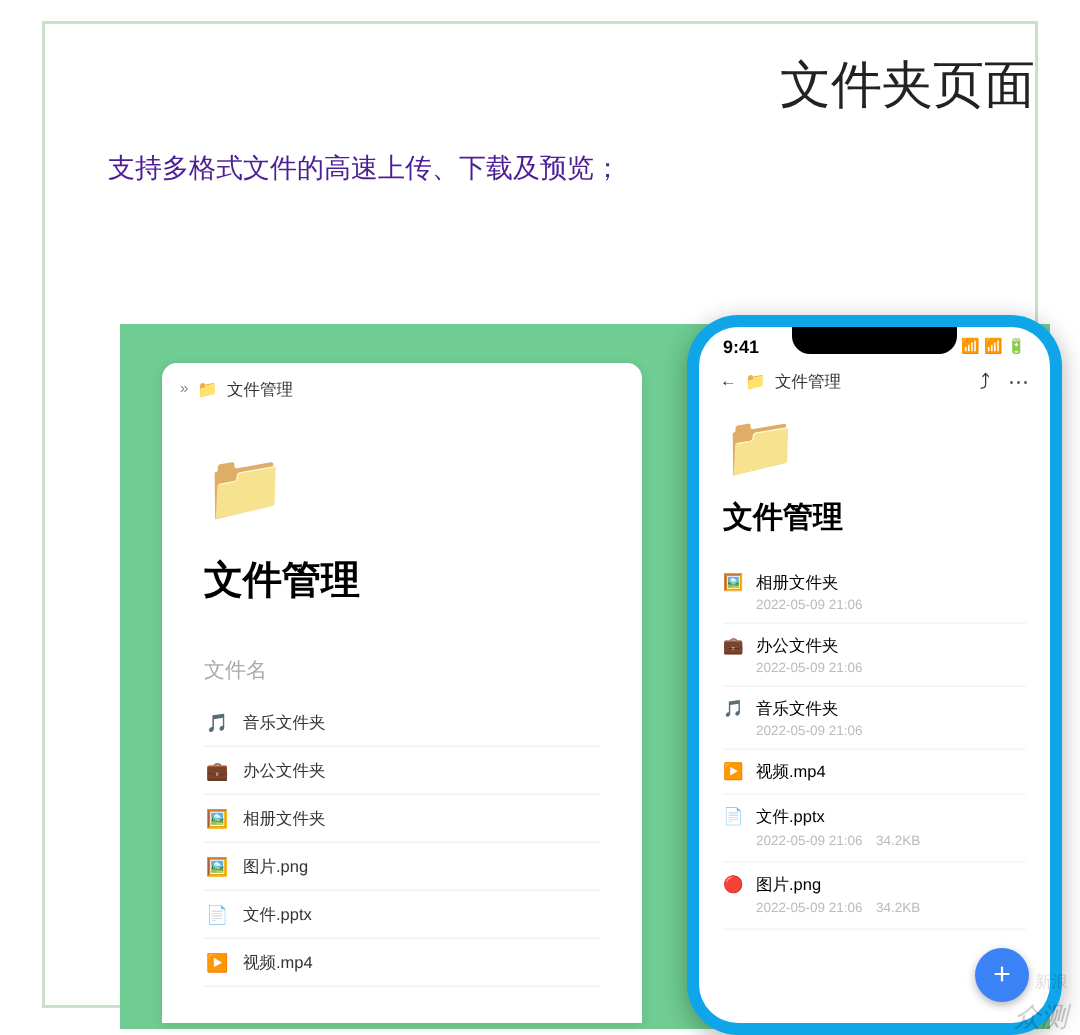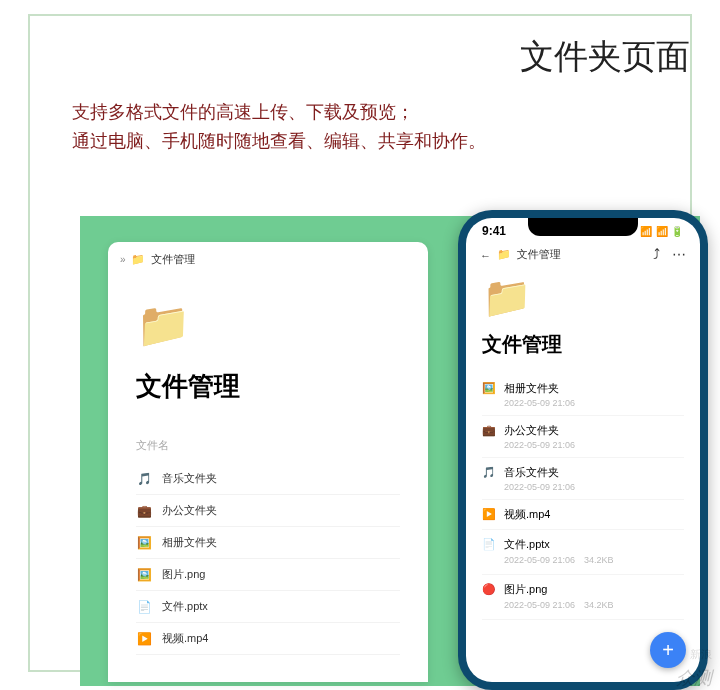--- a/index.html
+++ b/index.html
@@ -1,33 +1,33 @@
 <!DOCTYPE html>
 <html><head>
 <meta charset="utf-8">
 <style>
 *{margin:0;padding:0;box-sizing:border-box}
 body{width:720px;height:690px;background:#fff;position:relative;font-family:-apple-system,"Hiragino Sans GB","PingFang SC",sans-serif;overflow:hidden}
 .outer{position:absolute;left:28px;top:14px;width:664px;height:658px;border:2px solid #c8e0c8}
 .title{font-size:34px;text-align:right;margin-top:18px;font-family:"Kaiti","STKaiti",cursive;color:#222}
-.desc{font-size:18px;margin:18px 15px 0 42px;line-height:1.6;font-family:"Kaiti","STKaiti",cursive;color:#7f1d1d}
+.desc{font-size:18px;margin:18px 15px 0 42px;line-height:1.6;font-family:"Kaiti","STKaiti",cursive;color:#4c1d95}
 .stage{position:absolute;left:50px;top:200px;width:620px;height:470px;background:#6fcc92}
 
 .desktop{position:absolute;left:28px;top:26px;width:320px;height:440px;background:#fff;border-radius:10px 10px 0 0;box-shadow:0 2px 8px rgba(0,0,0,.1)}
 .d-top{display:flex;align-items:center;padding:10px 12px;font-size:11px;color:#333}
 .d-chev{font-size:10px;margin-right:6px;color:#888}
 .d-fold{margin-right:6px}
 .d-folder-big{margin:22px 0 18px 28px;font-size:44px;filter:grayscale(.3)}
 .d-h{font-size:26px;font-weight:700;margin:0 0 34px 28px}
-.d-sec{font-size:11px;color:#aaa;margin:0 0 10px 28px}
+.d-sec{font-size:14px;color:#aaa;margin:0 0 10px 28px}
 .d-list{margin:0 28px}
 .d-item{display:flex;align-items:center;padding:8px 0;border-bottom:1px solid #f2f2f2;font-size:11px;color:#333}
 .d-item .ico{width:18px;text-align:center;margin-right:8px;font-size:12px}
 
-.phone{position:absolute;left:378px;top:-6px;width:250px;height:480px;background:#0c4a6e;border-radius:34px;padding:8px;box-shadow:0 4px 16px rgba(0,0,0,.3)}
+.phone{position:absolute;left:378px;top:-6px;width:250px;height:480px;background:#0ea5e9;border-radius:34px;padding:8px;box-shadow:0 4px 16px rgba(0,0,0,.3)}
 .screen{width:100%;height:100%;background:#fff;border-radius:26px;overflow:hidden;position:relative}
 .notch{position:absolute;top:0;left:50%;transform:translateX(-50%);width:110px;height:18px;background:#000;border-radius:0 0 12px 12px;z-index:5}
 .status{display:flex;justify-content:space-between;align-items:center;padding:6px 16px 0;font-size:12px;font-weight:600}
 .sbar-r{display:flex;gap:3px;align-items:center}
 .sig{font-size:10px}
 .p-nav{display:flex;align-items:center;justify-content:space-between;padding:8px 14px 4px}
 .p-nav-l{display:flex;align-items:center;gap:6px;font-size:11px;color:#333}
 .p-nav-r{display:flex;gap:12px;font-size:14px;color:#333}
 .p-folder-big{margin:8px 0 10px 16px;font-size:40px;filter:grayscale(.3)}
 .p-h{font-size:20px;font-weight:700;margin:0 0 16px 16px}
@@ -42,21 +42,20 @@
 .wm{position:absolute;right:8px;bottom:0;font-size:18px;color:rgba(0,0,0,.2);font-style:italic}
 .wm2{position:absolute;right:8px;bottom:28px;font-size:11px;color:rgba(0,0,0,.15)}
 </style>
 </head>
 <body>
 
 <div class="outer">
   <div class="title">文件夹页面</div>
   <div class="desc">
     <div>支持多格式文件的高速上传、下载及预览；</div>
-    <div>通过电脑、手机随时随地查看、编辑、共享和协作。</div>
   </div>
 
   <div class="stage">
 
     <div class="desktop">
       <div class="d-top">
         <span class="d-chev">»</span>
         <span class="d-fold">📁</span>
         <span>文件管理</span>
       </div>

